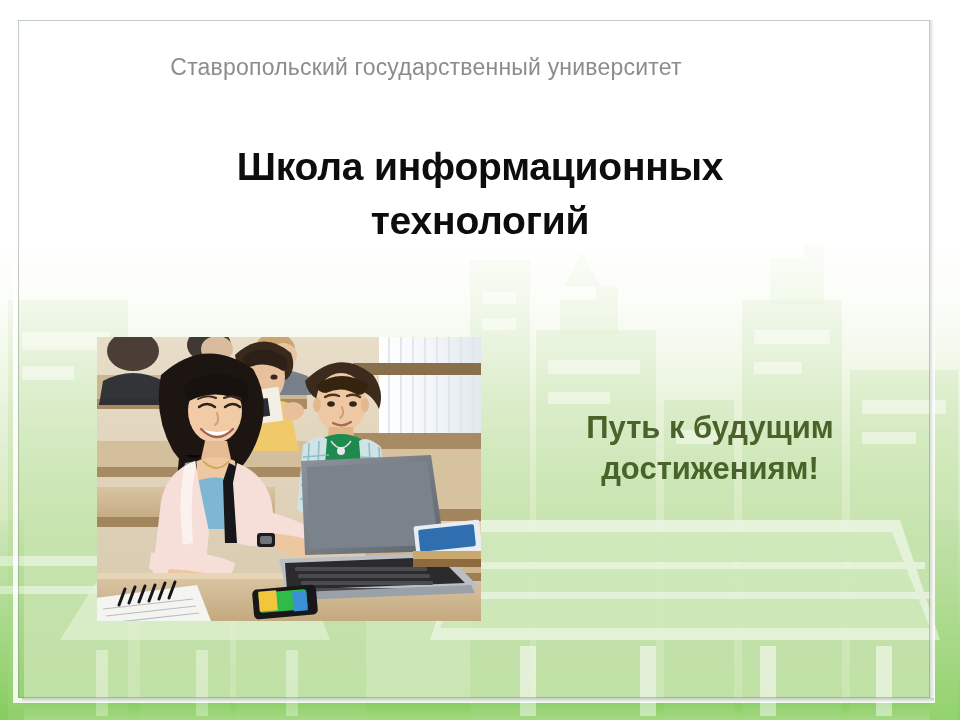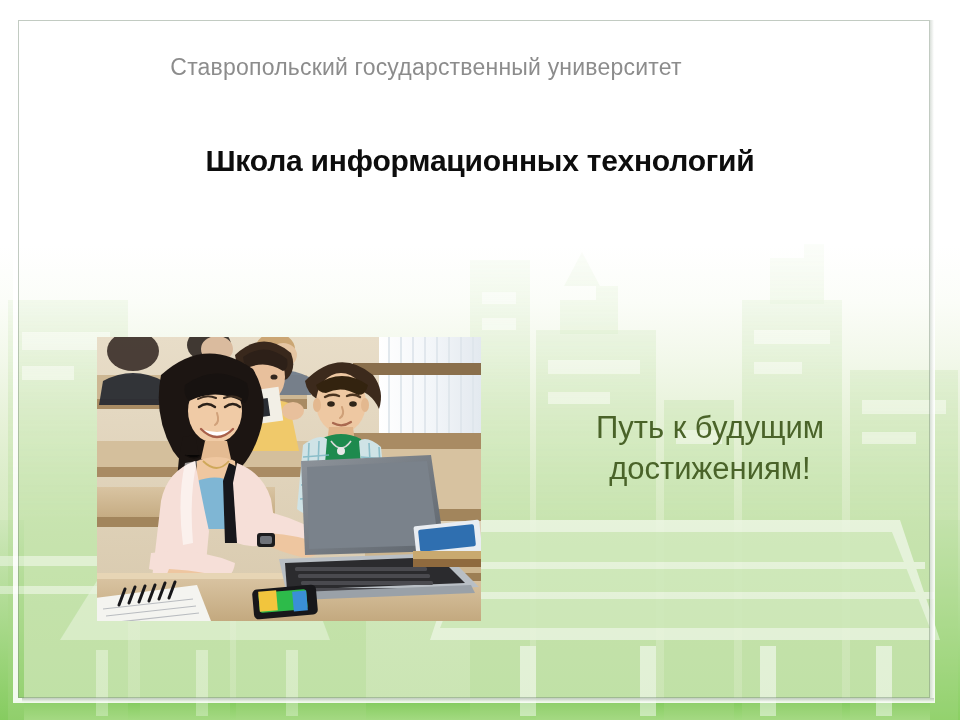--- a/index.html
+++ b/index.html
@@ -109,34 +109,34 @@
     font-weight: 400;
     color: #8c8c8c;
     letter-spacing: 0.2px;
     white-space: nowrap;
   }
   .main-title {
     position: absolute;
     left: 150px; top: 140px;
     width: 660px;
     text-align: center;
-    font-size: 30px;
+    font-size: 39px;
     line-height: 1.38;
     font-weight: 700;
     color: #0d0d0d;
     letter-spacing: -0.2px;
   }
   .tagline {
     position: absolute;
     left: 520px; top: 407px;
     width: 380px;
     text-align: center;
     font-size: 31px;
     line-height: 1.33;
-    font-weight: 400;
+    font-weight: 700;
     color: #4a6329;
   }
 
   
   .photo {
     position: absolute;
     left: 97px; top: 337px;
     width: 384px; height: 284px;
     overflow: hidden;
     background: #cbb89a;

